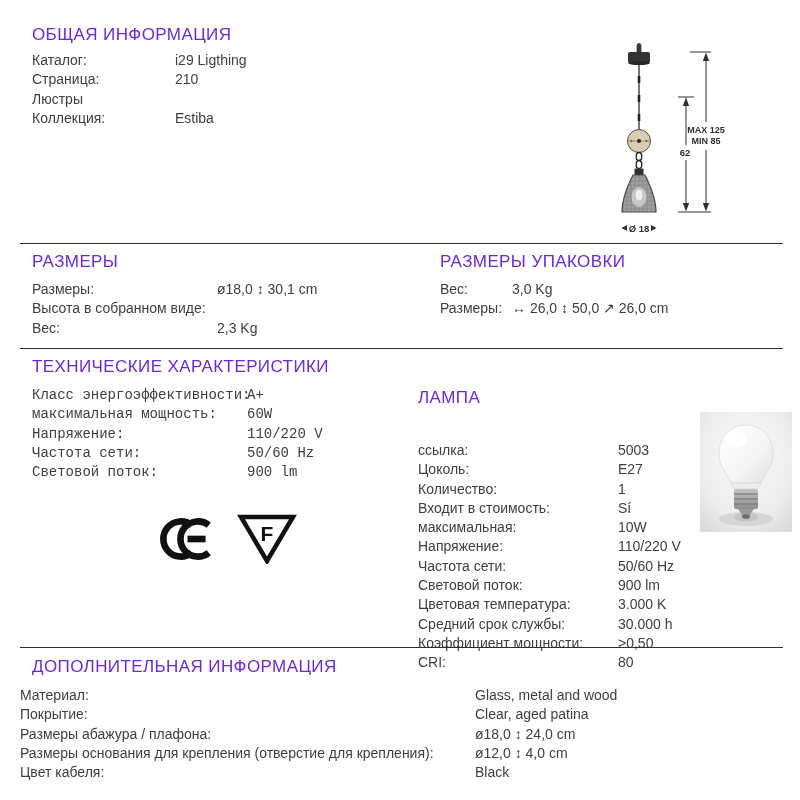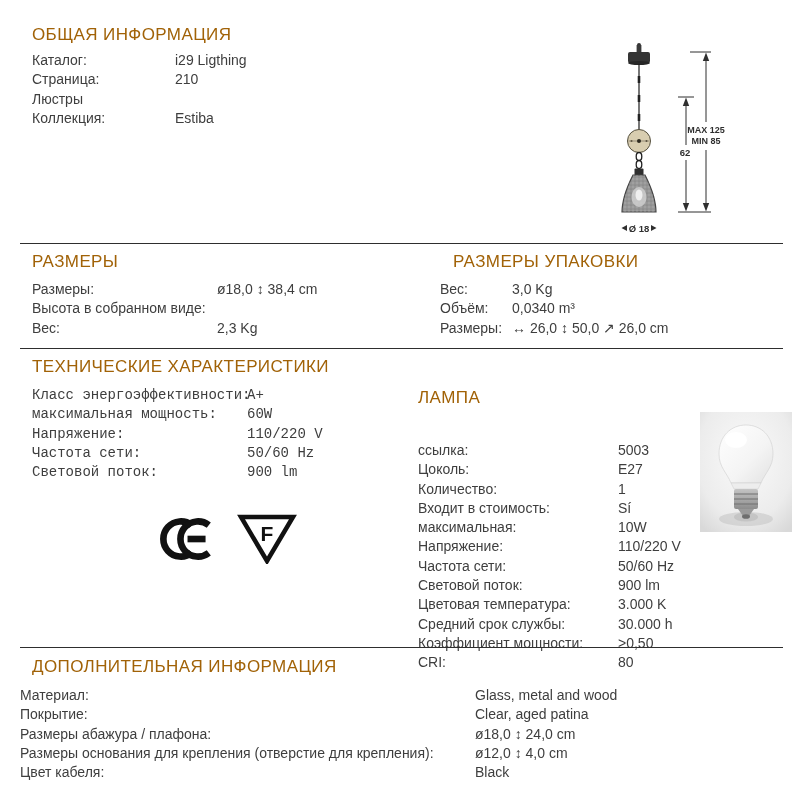--- a/index.html
+++ b/index.html
@@ -1,19 +1,19 @@
 <!DOCTYPE html>
 <html><head>
 <meta charset="utf-8">
 <style>
   html,body{margin:0;padding:0;background:#ffffff;}
   body{width:800px;height:800px;position:relative;overflow:hidden;
        font-family:"Liberation Sans",sans-serif;color:#3e3e3e;}
   .abs{position:absolute;}
-  h2.sec-title{margin:0;font-size:17px;font-weight:500;letter-spacing:.4px;color:#a16207;}
+  h2.sec-title{margin:0;font-size:17px;font-weight:500;letter-spacing:.4px;color:#6d28d9;}
   .rows{display:block;}
   .row{display:flex;height:19.3px;align-items:center;font-size:14px;line-height:19.3px;}
   .lbl{flex:0 0 auto;width:var(--lw);white-space:nowrap;}
   .val{white-space:nowrap;}
   .divider{position:absolute;left:20px;width:763px;height:0;border-top:1.5px solid #2e2e2e;}
   svg text{font-family:"Liberation Sans",sans-serif;}
 </style>
 </head>
 <body>
 
@@ -93,42 +93,38 @@
 </svg>
 
 <div class="divider" style="top:243px;"></div>
 
 <div class="abs" style="left:32px;top:252px;">
   <h2 class="sec-title">РАЗМЕРЫ</h2>
 </div>
 <div class="abs rows" style="left:32px;top:280px;--lw:185px;">
   <div class="row">
       <span class="lbl">Размеры:</span>
-      <span class="val">ø18,0 ↕ 38,4 cm</span>
+      <span class="val">ø18,0 ↕ 30,1 cm</span>
     </div>
   <div class="row">
       <span class="lbl">Высота в собранном виде:</span>
     </div>
   <div class="row">
       <span class="lbl">Вес:</span>
       <span class="val">2,3 Kg</span>
     </div>
 </div>
 
-<div class="abs" style="left:440px;top:252px;margin-left:13px;">
+<div class="abs" style="left:440px;top:252px;">
   <h2 class="sec-title">РАЗМЕРЫ УПАКОВКИ</h2>
 </div>
 <div class="abs rows" style="left:440px;top:280px;--lw:72px;">
   <div class="row">
       <span class="lbl">Вес:</span>
       <span class="val">3,0 Kg</span>
-    </div>
-  <div class="row">
-      <span class="lbl">Объём:</span>
-      <span class="val">0,0340 m³</span>
     </div>
   <div class="row">
       <span class="lbl">Размеры:</span>
       <span class="val">↔ 26,0 ↕ 50,0 ↗ 26,0 cm</span>
     </div>
 </div>
 
 <div class="divider" style="top:348px;"></div>
 
 <div class="abs" style="left:32px;top:357px;text-align:center;">

